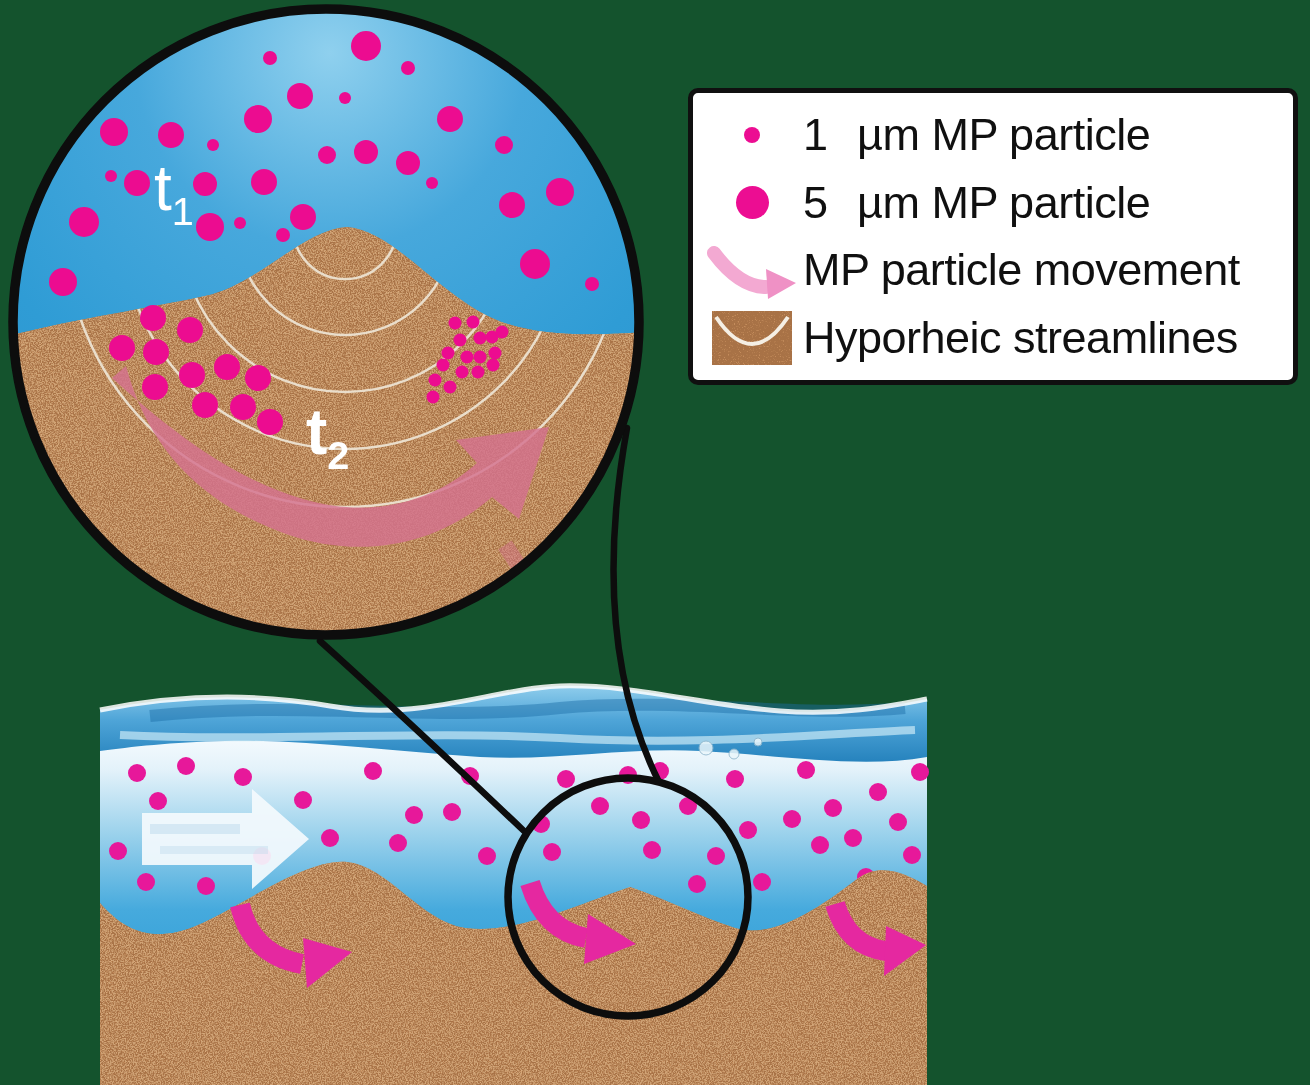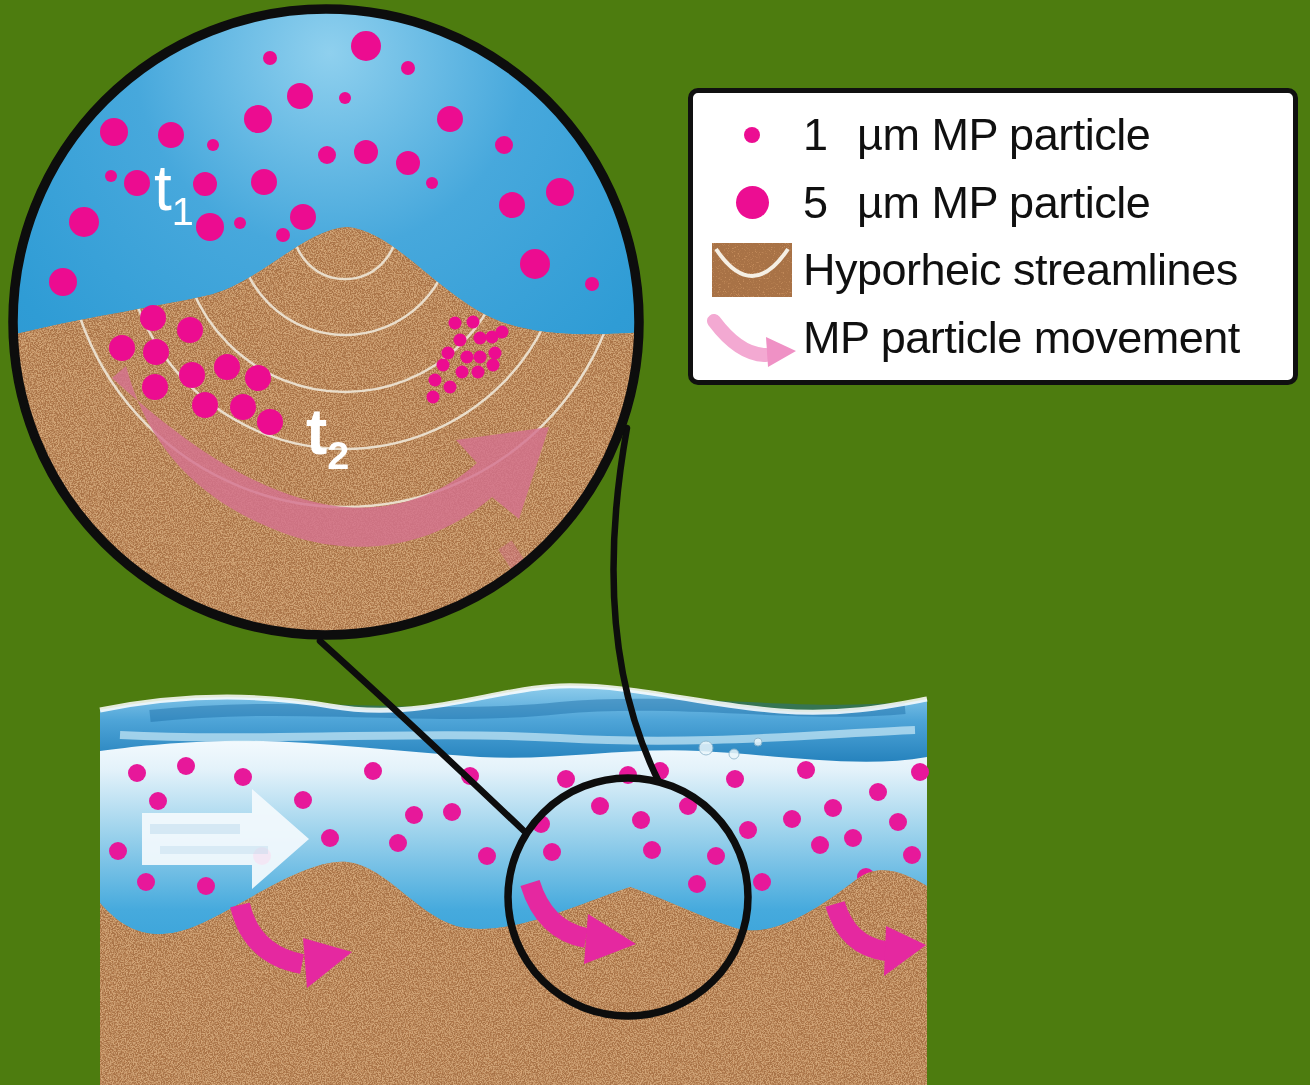--- a/index.html
+++ b/index.html
@@ -1,16 +1,16 @@
 <!DOCTYPE html>
 <html><head>
 <meta charset="utf-8">
 <style>
   html,body{margin:0;padding:0;background:#ffffff;}
-  .stage{position:relative;width:1310px;height:1085px;background:#4d7c0f;overflow:hidden;
+  .stage{position:relative;width:1310px;height:1085px;background:#14532d;overflow:hidden;
          font-family:"Liberation Sans",sans-serif;}
   .stage svg{position:absolute;display:block;}
   #scene-svg{left:0;top:0;}
   #inset-svg{left:0;top:0;}
   .time-label{position:absolute;color:#ffffff;font-size:64px;line-height:1;
               font-family:"Liberation Sans",sans-serif;font-weight:400;}
   .time-label .sub{font-size:0.62em;position:relative;top:0.38em;}
   #t1{left:154px;top:156px;}
   #t2{left:306px;top:400px;font-weight:bold;}
   .legend{position:absolute;left:688px;top:88px;width:610px;height:297px;
@@ -288,33 +288,33 @@
 
     <div class="legend-row">
       <span class="legend-icon">
           <span class="dot-large"></span>
         </span>
       <span class="legend-label"><span class="legend-num">5</span><span>µm MP particle</span></span>
     </div>
 
     <div class="legend-row">
       <span class="legend-icon">
+        <svg width="92" height="58" viewBox="0 0 92 58">
+          <path d="M8,12 C26,36 44,46 60,46" stroke="#F3A9D2" stroke-width="14" fill="none" stroke-linecap="round"></path>
+          <polygon points="90,42 60,28 62,58" fill="#EF91C5"></polygon>
+        </svg>
+      </span>
+      <span class="legend-label">MP particle movement</span>
+    </div>
+
+    <div class="legend-row">
+      <span class="legend-icon">
         <svg width="80" height="58" viewBox="0 0 80 58">
           <rect x="0" y="2" width="80" height="54" fill="#C48C5C"></rect>
           <rect x="0" y="2" width="80" height="54" fill="#8E5A30" filter="url(#fSpeck1)" opacity="0.5"></rect>
           <path d="M4,8 Q40,62 76,8" stroke="#F5EFE4" stroke-width="4" fill="none"></path>
         </svg>
       </span>
       <span class="legend-label">Hyporheic streamlines</span>
     </div>
 
-    <div class="legend-row">
-      <span class="legend-icon">
-        <svg width="92" height="58" viewBox="0 0 92 58">
-          <path d="M8,12 C26,36 44,46 60,46" stroke="#F3A9D2" stroke-width="14" fill="none" stroke-linecap="round"></path>
-          <polygon points="90,42 60,28 62,58" fill="#EF91C5"></polygon>
-        </svg>
-      </span>
-      <span class="legend-label">MP particle movement</span>
-    </div>
-
   </div>
 </div>
 
 </body></html>

